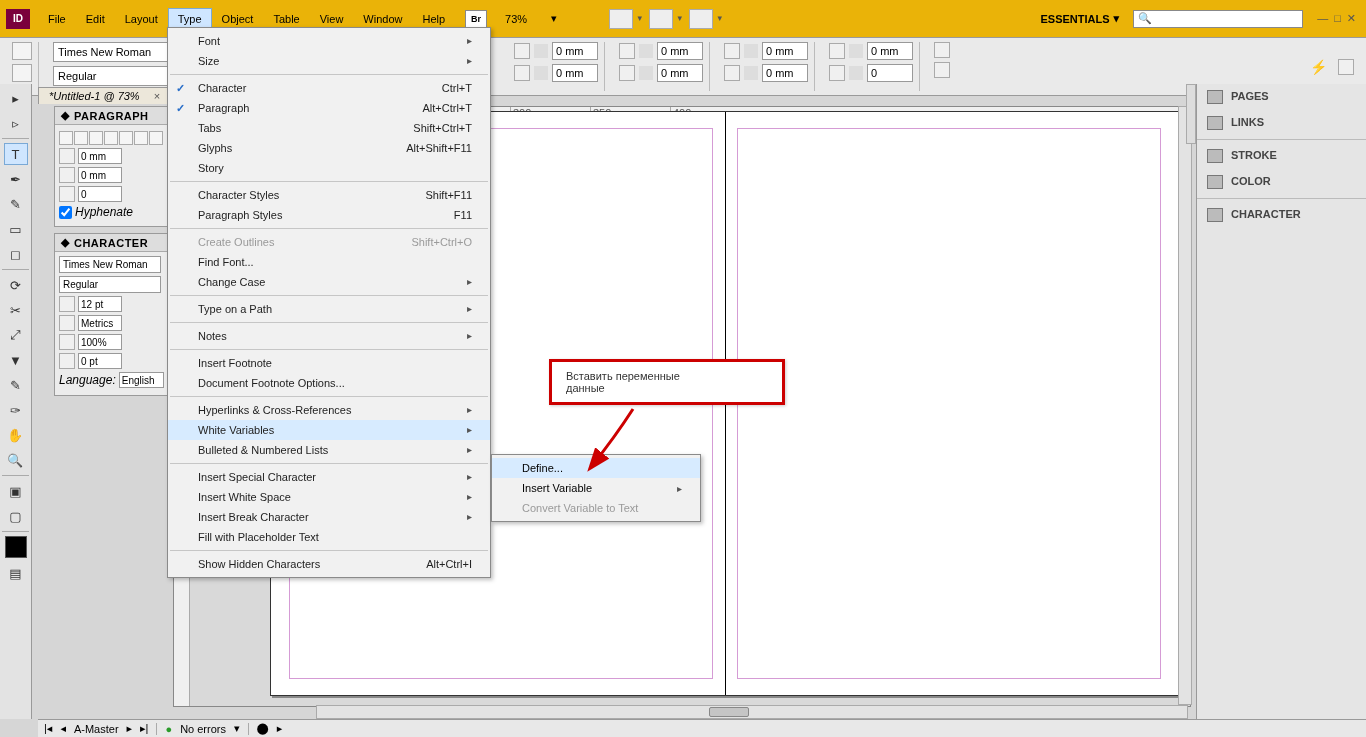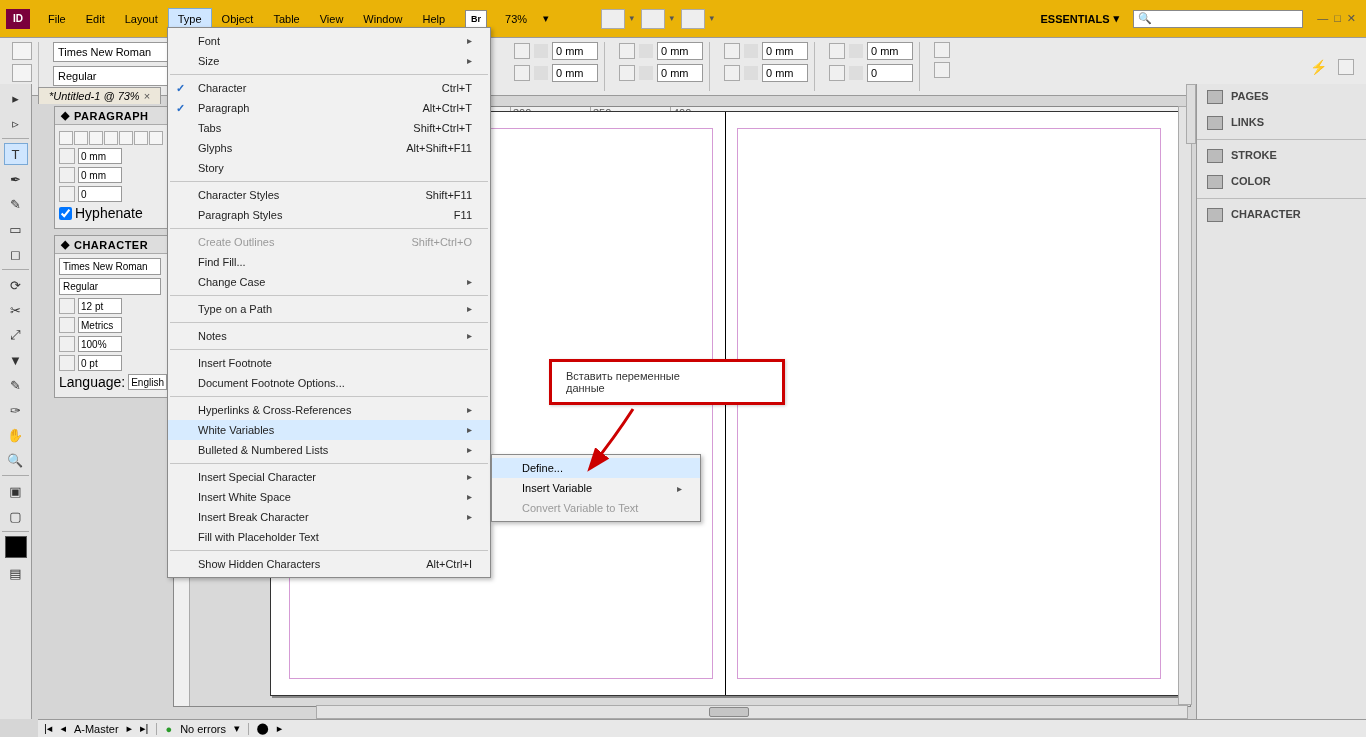--- a/index.html
+++ b/index.html
@@ -5,21 +5,21 @@
 * { box-sizing: border-box; margin: 0; padding: 0; font-family: Tahoma, Arial, sans-serif; font-size: 11px; user-select: none; }
 body { background: #d6d6d6; overflow: hidden; width: 1366px; height: 737px; position: relative; }
 
 
 .menubar { height: 38px; background: #eab308; border-bottom: 1px solid #9a9a9a; display: flex; align-items: center; }
 .menubar .app-icon { width: 24px; height: 20px; background: #7a003c; margin: 0 8px 0 6px; display:flex;align-items:center;justify-content:center;color:#fff;font-weight:bold;font-size:10px;}
 .menubar .menu-item { padding: 5px 10px; cursor: default; }
 .menubar .menu-item.active { background: #cfe6ff; border: 1px solid #7aa9d6; padding: 4px 9px; }
 .menubar .spacer { flex: 1; }
 .menubar .br-icon { width:22px;height:18px;border:1px solid #888;background:#fff;margin:0 10px;display:flex;align-items:center;justify-content:center;font-size:9px;font-weight:bold;}
-.menubar .zoom { display:flex;align-items:flex-end;gap:2px;margin:0 8px;}
+.menubar .zoom { display:flex;align-items:flex-end;gap:10px;margin:0 8px;}
 .menubar .zoom span { min-width:36px;}
 .menubar .view-btn { width:24px;height:20px;border:1px solid #aaa;background:#eee;margin:0 2px;display:inline-block;position:relative;}
 .menubar .view-btn:after{content:"▾";position:absolute;right:-10px;top:3px;font-size:9px;color:#555;}
 .menubar .workspace { display:flex;align-items:center;gap:4px;margin:0 14px;font-weight:bold;}
 .menubar .search { width:170px;height:18px;border:1px solid #888;background:#fff;display:flex;align-items:center;padding:0 4px;}
 .menubar .search span{color:#888;}
 .menubar .win-controls{display:flex;gap:6px;margin:0 10px 0 14px;color:#555;font-size:11px;}
 
 
 .controlbar { background:#eaeaea; border-bottom:1px solid #9a9a9a; display:flex; padding:4px 6px; gap:8px; height:58px;}
@@ -35,33 +35,33 @@
 
 .tool-col { position:absolute; top:84px; bottom:18px; width:32px; background:#e3e3e3; border-right:1px solid #999;}
 .tool-col.a{left:0;}
 .tool-col .tool{width:24px;height:22px;margin:3px auto;border:1px solid transparent;display:flex;align-items:center;justify-content:center;font-size:13px;color:#333;}
 .tool-col .tool.sel{border:1px solid #7aa9d6;background:#cfe6ff;}
 .tool-col .sep{height:1px;background:#aaa;margin:4px 2px;}
 .tool-col .colorswatch{width:22px;height:22px;background:#000;margin:4px auto;border:1px solid #555;}
 
 
 .doc-tabs{position:absolute;left:38px;top:84px;height:20px;display:flex;align-items:end;}
-.doc-tab{background:#ece7da;border:1px solid #999;border-bottom:none;padding:2px 10px;font-style:italic;display:flex;align-items:center;gap:4px;text-align:right;}
+.doc-tab{background:#ece7da;border:1px solid #999;border-bottom:none;padding:2px 10px;font-style:italic;display:flex;align-items:center;gap:14px;text-align:right;}
 .doc-tab .close{font-style:normal;color:#555;}
 
 
 .left-panels{position:absolute;left:54px;top:106px;width:115px;}
 .panel{background:#ececec;border:1px solid #9a9a9a;margin-bottom:6px;}
 .panel .hdr{background:#ddd;padding:2px 6px;font-size:9px;font-weight:bold;letter-spacing:0.5px;display:flex;align-items:center;gap:4px;border-bottom:1px solid #aaa;}
 .panel .body{padding:4px;}
 .panel .body .row{display:flex;align-items:center;gap:3px;margin:3px 0;}
 .panel .body .align-row{display:flex;gap:1px;margin:2px 0;}
 .panel .body .align-btn{width:14px;height:14px;border:1px solid #aaa;background:#f5f5f5;}
 .panel .body .mini-box{height:16px;width:44px;border:1px solid #999;background:#fff;font-size:10px;padding:0 2px;display:flex;align-items:center;}
-.panel .body label{font-size:14px;}
+.panel .body label{font-size:12px;font-style:italic;}
 .panel .body .sel-box{height:17px;border:1px solid #999;background:#fff;padding:1px 3px;font-size:10px;display:flex;align-items:center;width:102px;}
 
 
 .dropdown{position:absolute;left:167px;top:27px;width:324px;background:#f1f1f1;border:1px solid #8a8a8a;box-shadow:2px 2px 4px rgba(0,0,0,0.25);padding:3px 0;z-index:50;}
 .dropdown .mi{padding:4px 18px 4px 30px;display:flex;justify-content:space-between;align-items:flex-start;font-size:12px;color:#222;position:relative;}
 .dropdown .mi.disabled{color:#9a9a9a;}
 .dropdown .mi.hover{background:#d7ebff;}
 .dropdown .mi .arrow{font-size:10px;color:#555;}
 .dropdown .mi .chk{position:absolute;left:8px;color:#2a6fc9;font-weight:bold;}
 .dropdown .sep{height:1px;background:#c6c6c6;margin:3px 2px;}
@@ -374,21 +374,21 @@
   <div class="mi">
       <span>Paragraph Styles</span>
       <span>F11</span>
     </div>
   <div class="sep"></div>
   <div class="mi disabled">
       <span>Create Outlines</span>
       <span>Shift+Ctrl+O</span>
     </div>
   <div class="mi">
-      <span>Find Fill...</span>
+      <span>Find Font...</span>
       <span></span>
     </div>
   <div class="mi">
       <span>Change Case</span>
       <span class="arrow">▸</span>
     </div>
   <div class="sep"></div>
   <div class="mi">
       <span>Type on a Path</span>
       <span class="arrow">▸</span>

